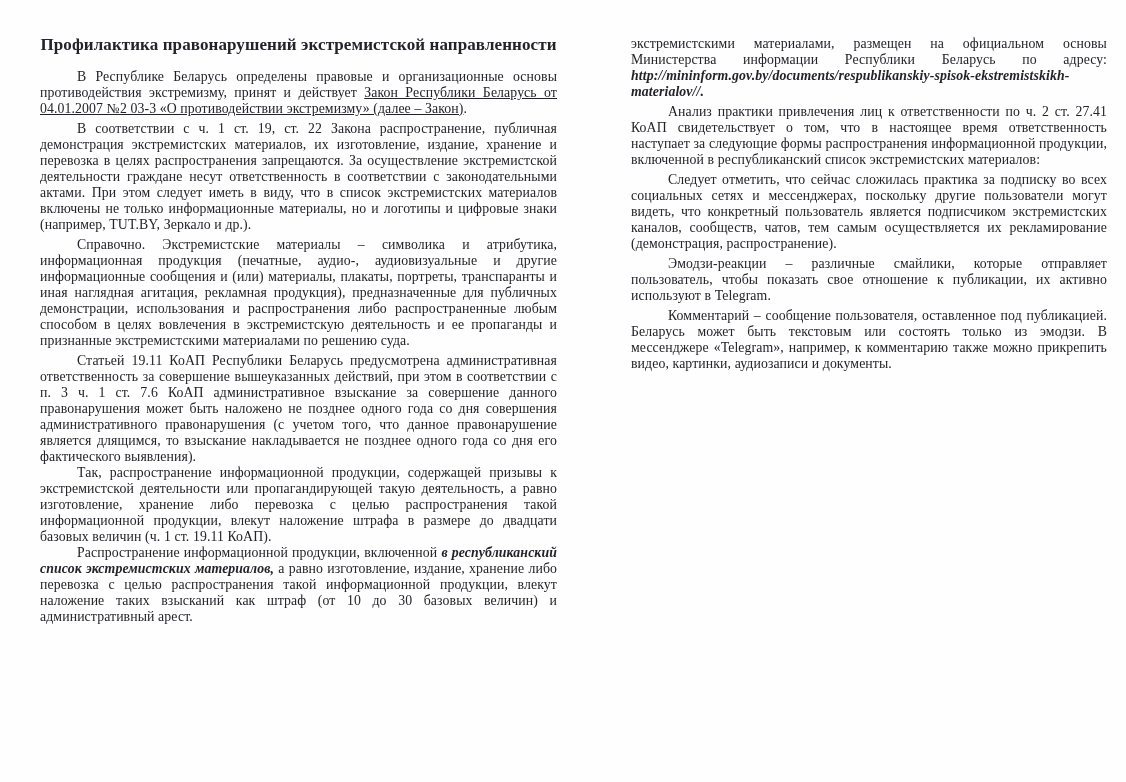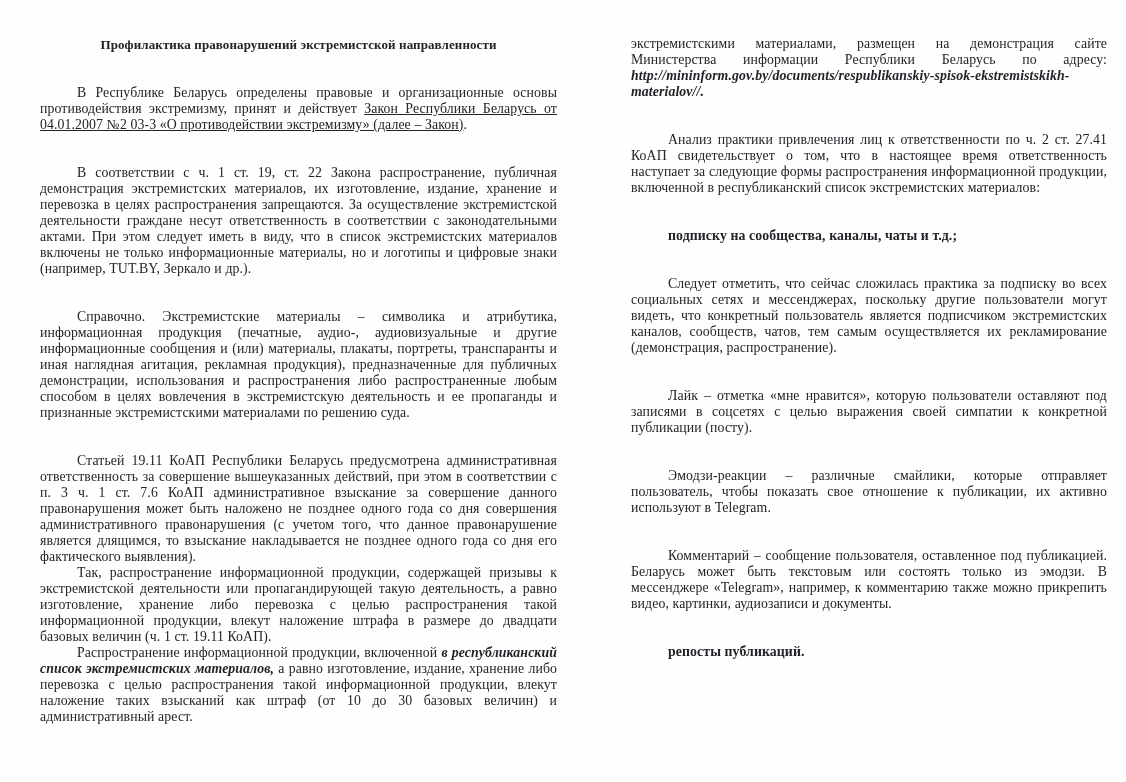--- a/index.html
+++ b/index.html
@@ -22,31 +22,31 @@
     top: 36px;
     font-size: 13.8px;
     line-height: 16px;
     text-align: justify;
     letter-spacing: 0.1px;
   }
   .col-left  { left: 40px;  width: 517px; }
   .col-right { left: 631px; width: 476px; }
 
   .doc-title {
-    font-size: 13px;
+    font-size: 17px;
     font-weight: bold;
     text-align: center;
     margin: 0 0 16px 0;
     line-height: 17px;
   }
   .para {
     margin: 0;
     text-indent: 37px;
   }
-  .para.gap { margin-top: 32px; }
+  .para.gap { margin-top: 4px; }
   .para.noindent { text-indent: 0; }
 
   .run-r  { font-style: normal; font-weight: normal; }
   .run-i  { }
   .run-b  { font-weight: bold; }
   .run-bi { font-weight: bold; font-style: italic; }
   .run-u  { text-decoration: underline; }
 </style>
 </head>
 <body>
@@ -55,22 +55,19 @@
   <div class="col col-left" id="left-col">
     <h1 class="doc-title">Профилактика правонарушений экстремистской направленности</h1>
   <p class="para gap"><span class="run-r">В Республике Беларусь определены правовые и организационные основы противодействия экстремизму, принят и действует </span><span class="run-u">Закон Республики Беларусь от 04.01.2007 №2 03-3 «О противодействии экстремизму» (далее – Закон)</span><span class="run-r">.</span></p>
       <p class="para gap"><span class="run-r">В соответствии с ч. 1 ст. 19, ст. 22 Закона распространение, публичная демонстрация экстремистских материалов, их изготовление, издание, хранение и перевозка в целях распространения запрещаются. За осуществление экстремистской деятельности граждане несут ответственность в соответствии с законодательными актами. При этом следует иметь в виду, что в список экстремистских материалов включены не только информационные материалы, но и логотипы и цифровые знаки (например, TUT.BY, Зеркало и др.).</span></p>
       <p class="para gap"><span class="run-i">Справочно. Экстремистские материалы – символика и атрибутика, информационная продукция (печатные, аудио-, аудиовизуальные и другие информационные сообщения и (или) материалы, плакаты, портреты, транспаранты и иная наглядная агитация, рекламная продукция), предназначенные для публичных демонстрации, использования и распространения либо распространенные любым способом в целях вовлечения в экстремистскую деятельность и ее пропаганды и признанные экстремистскими материалами по решению суда.</span></p>
       <p class="para gap"><span class="run-r">Статьей 19.11 КоАП Республики Беларусь предусмотрена административная ответственность за совершение вышеуказанных действий, при этом в соответствии с п. 3 ч. 1 ст. 7.6 КоАП административное взыскание за совершение данного правонарушения может быть наложено не позднее одного года со дня совершения административного правонарушения (</span><span class="run-i">с учетом того, что данное правонарушение является длящимся, то взыскание накладывается не позднее одного года со дня его фактического выявления</span><span class="run-r">).</span></p>
       <p class="para"><span class="run-r">Так, </span><span class="run-i">распространение информационной продукции, содержащей призывы к экстремистской деятельности или пропагандирующей такую деятельность, а равно изготовление, хранение либо перевозка с целью распространения такой информационной продукции, </span><span class="run-r">влекут наложение штрафа в размере до двадцати базовых величин (ч. 1 ст. 19.11 КоАП).</span></p>
       <p class="para"><span class="run-i">Распространение информационной продукции, включенной </span><span class="run-bi">в республиканский список экстремистских материалов, </span><span class="run-i">а равно изготовление, издание, хранение либо перевозка с целью распространения такой информационной продукции, </span><span class="run-r">влекут наложение таких взысканий как штраф (от 10 до 30 базовых величин) и административный арест.</span></p>
     </div>
   <div class="col col-right" id="right-col">
-      <p class="para noindent"><span class="run-r">экстремистскими материалами, размещен на демонстрация сайте Министерства информации Республики Беларусь по адресу: </span><span class="run-bi">http://mininform.gov.by/documents/respublikanskiy-spisok-ekstremistskikh-materialov//.</span></p>
+      <p class="para noindent"><span class="run-r">экстремистскими материалами, размещен на официальном основы Министерства информации Республики Беларусь по адресу: </span><span class="run-bi">http://mininform.gov.by/documents/respublikanskiy-spisok-ekstremistskikh-materialov//.</span></p>
       <p class="para gap"><span class="run-r">Анализ практики привлечения лиц к ответственности по ч. 2 ст. 27.41 КоАП свидетельствует о том, что в настоящее время ответственность наступает за следующие формы распространения информационной продукции, включенной в республиканский список экстремистских материалов:</span></p>
-      <p class="para gap"><span class="run-b">подписку на сообщества, каналы, чаты и т.д.;</span></p>
       <p class="para gap"><span class="run-i">Следует отметить, что сейчас сложилась практика за подписку во всех социальных сетях и мессенджерах, поскольку другие пользователи могут видеть, что конкретный пользователь является подписчиком экстремистских каналов, сообществ, чатов, тем самым осуществляется их рекламирование (демонстрация, распространение).</span></p>
-      <p class="para gap"><span class="run-i">Лайк – отметка «мне нравится», которую пользователи оставляют под записями в соцсетях с целью выражения своей симпатии к конкретной публикации (посту).</span></p>
       <p class="para gap"><span class="run-i">Эмодзи-реакции – различные смайлики, которые отправляет пользователь, чтобы показать свое отношение к публикации, их активно используют в Telegram.</span></p>
       <p class="para gap"><span class="run-i">Комментарий – сообщение пользователя, оставленное под публикацией. Беларусь может быть текстовым или состоять только из эмодзи. В мессенджере «Telegram», например, к комментарию также можно прикрепить видео, картинки, аудиозаписи и документы.</span></p>
-      <p class="para gap"><span class="run-b">репосты публикаций.</span></p>
     </div>
 </div>
 
 </body></html>

